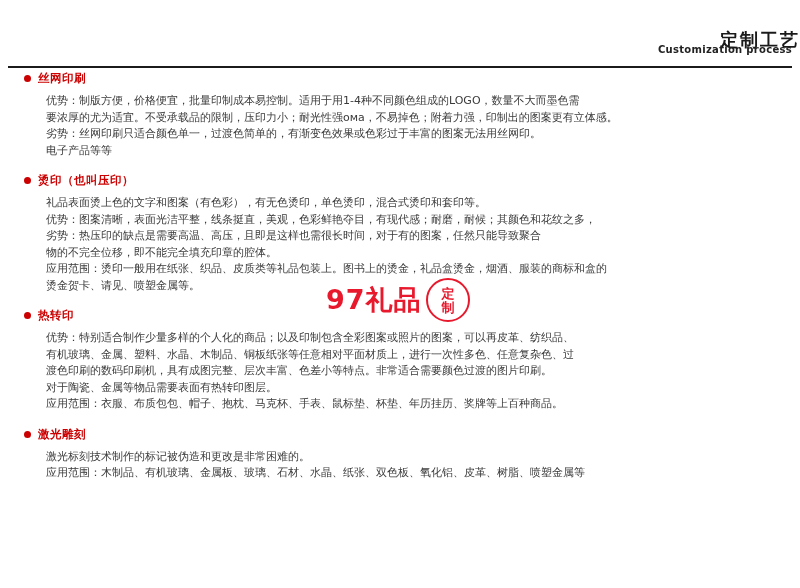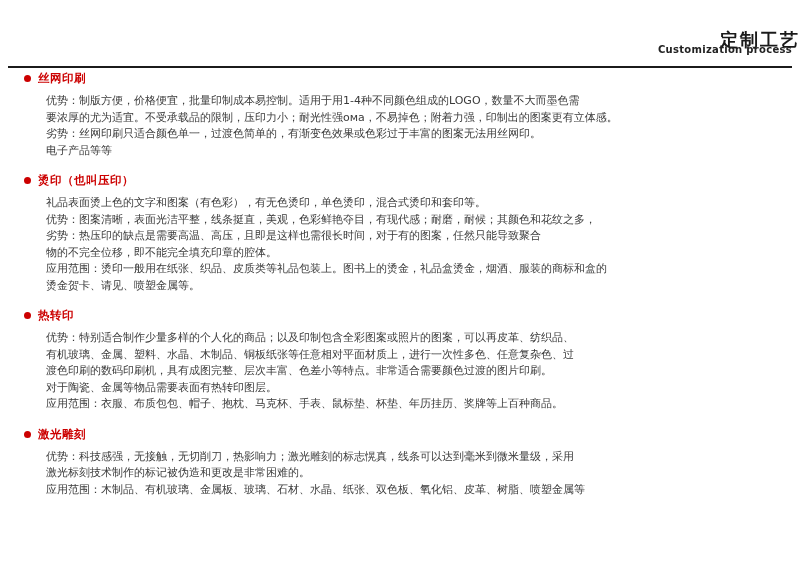--- a/index.html
+++ b/index.html
@@ -172,22 +172,28 @@
         <div>应用范围：衣服、布质包包、帽子、抱枕、马克杯、手表、鼠标垫、杯垫、年历挂历、奖牌等上百种商品。</div>
       </div>
     </div>
 
     <div class="section">
       <div class="sec-head">
         <span class="bullet"></span>
         <span class="sec-title">激光雕刻</span>
       </div>
       <div class="para para-lines">
-        <div>优势：科技感强，无接触，无切削刀，热影响力；激光雕刻的标志愰真，线条可以达到毫米到微米量级，采用</div>
         <div>激光标刻技术制作的标记被伪造和更改是非常困难的。</div>
         <div>应用范围：木制品、有机玻璃、金属板、玻璃、石材、水晶、纸张、双色板、氧化铝、皮革、树脂、喷塑金属等</div>
       </div>
     </div>
 
   </div>
 
+  <div class="watermark">
+    <div class="wm-text">97礼品</div>
+    <div class="wm-badge">
+      <span>定</span>
+      <span>制</span>
+    </div>
+  </div>
 
 </div>
 
 </body></html>

